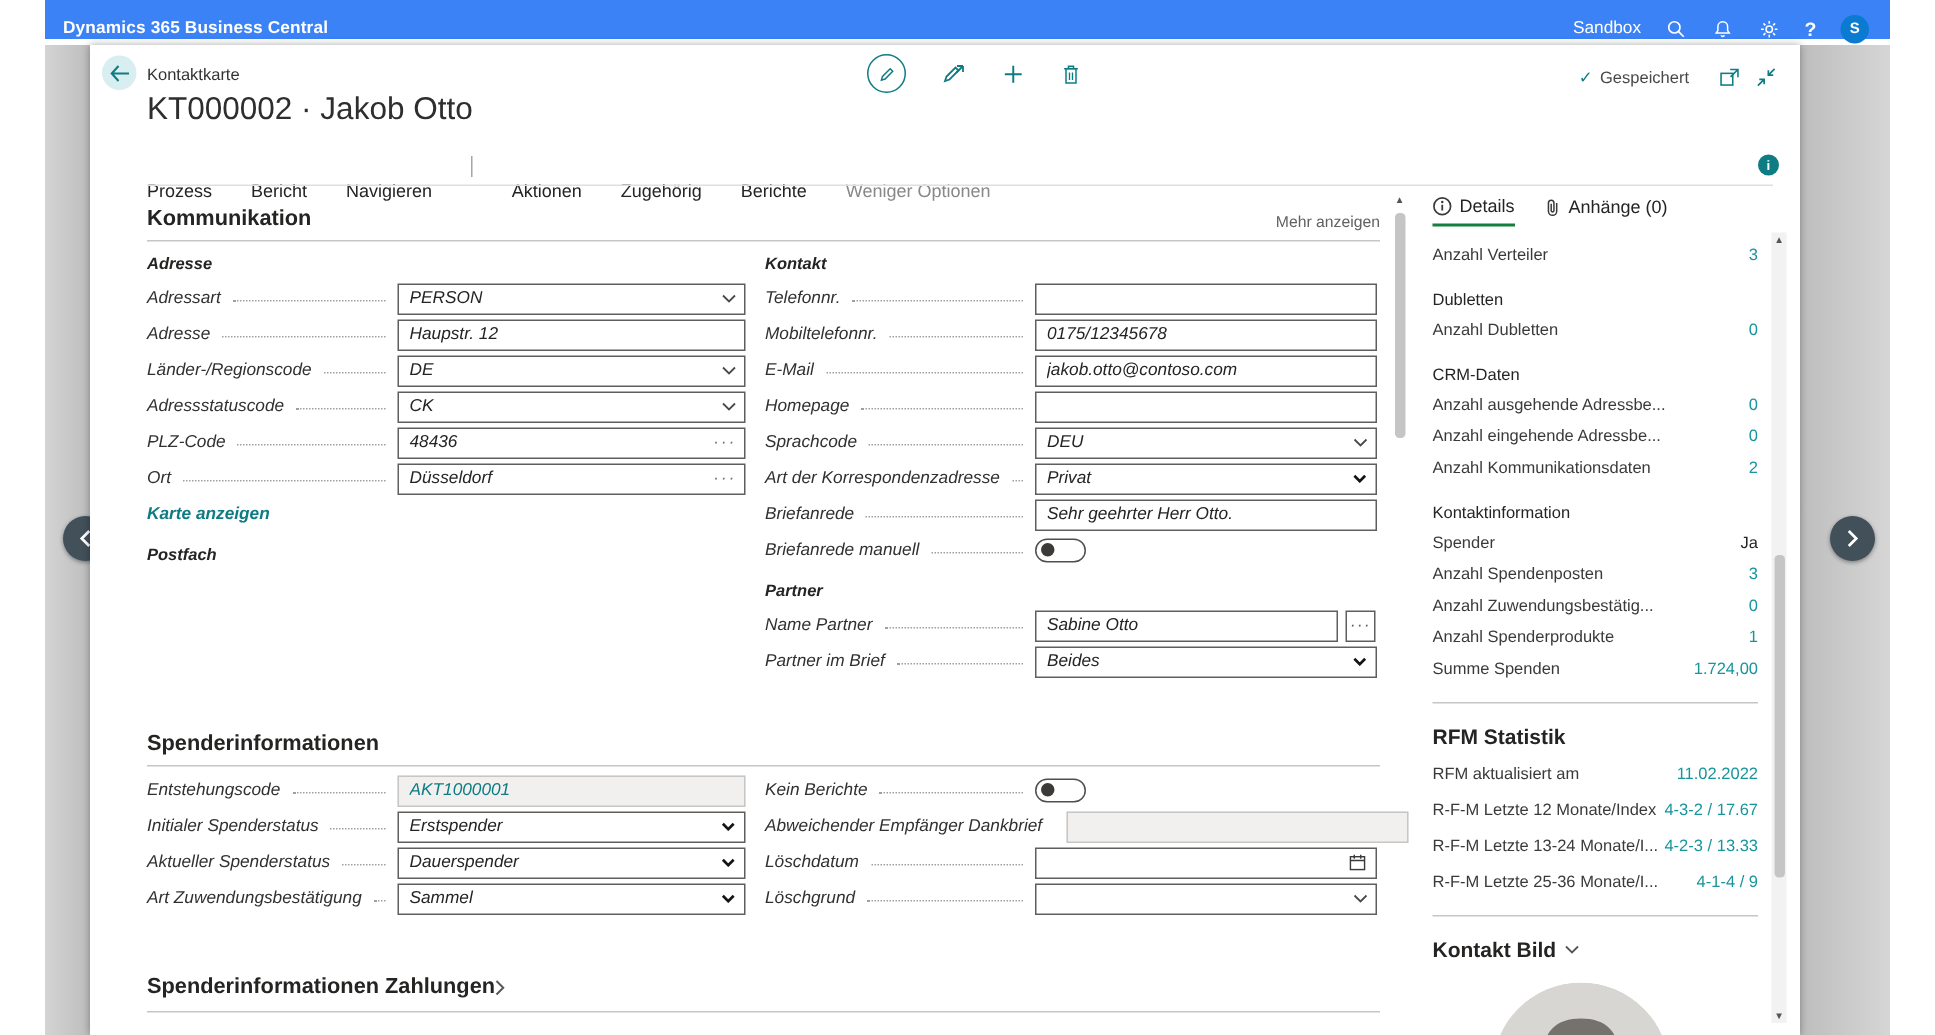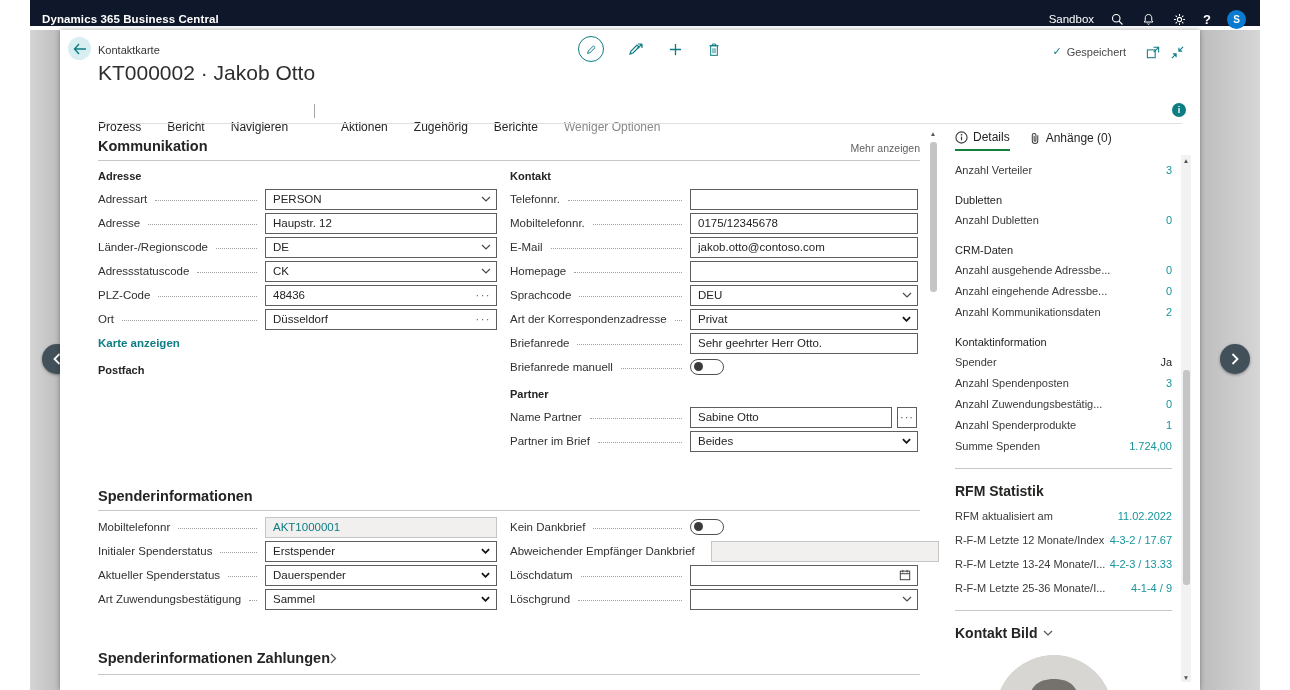--- a/index.html
+++ b/index.html
@@ -1,21 +1,21 @@
 <!DOCTYPE html>
 <html><head>
 <meta charset="utf-8">
 <style>
   * { margin:0; padding:0; box-sizing:border-box; }
   html,body { width:1290px; height:690px; background:#fff; overflow:hidden;
     font-family:"Liberation Sans","DejaVu Sans",sans-serif; }
   .app { position:absolute; left:30px; top:0; width:1230px; height:690px; }
 
   
-  .topbar { height:26px; background:#0f172a; color:#fff; display:flex; align-items:center; padding:12px 14px 0 12px; }
+  .topbar { height:26px; background:#3b82f6; color:#fff; display:flex; align-items:center; padding:12px 14px 0 12px; }
   .topbar-title { font-size:11.5px; font-weight:700; letter-spacing:.1px; }
   .topbar-right { margin-left:auto; display:flex; align-items:center; gap:16px; }
   .env { font-size:11.5px; }
   .tbicon { width:15px; height:15px; display:block; color:#fff; }
   .qmark { font-size:13px; font-weight:700; }
   .avatar { width:19px; height:19px; border-radius:50%; background:#0b7ad1; color:#fff;
     font-size:10px; font-weight:700; display:flex; align-items:center; justify-content:center; }
 
   
   .workspace { position:absolute; top:26px; left:0; width:1168px; height:664px; background:#fff; }
@@ -51,21 +51,21 @@
   .info-dot { position:absolute; left:1112px; top:73px; width:14px; height:14px; border-radius:50%;
     background:#0e7c83; color:#fff; font-size:9px; font-weight:700; display:flex; align-items:center;
     justify-content:center; cursor:pointer; }
 
   
   .section { position:absolute; left:38px; width:822px; }
   .sec-head { display:flex; justify-content:space-between; align-items:flex-end;
     border-bottom:1px solid #c8c6c4; padding-bottom:6px; }
   .sec-title { font-size:14.5px; font-weight:700; color:#252423; }
   .more-link { font-size:10.5px; color:#616161; cursor:pointer; }
-  .cols { display:flex; }
+  .cols { display:flex;font-style:italic; }
   .col-l { width:399px; }
   .col-r { margin-left:13px; width:408px; }
   .grp { height:22px; display:flex; align-items:center; font-size:11px; font-weight:700; color:#252423; margin-top:4px; }
   .frow { height:24px; display:flex; align-items:center; }
   .flabel { font-size:11.5px; color:#323130; white-space:nowrap; flex-shrink:0; }
   .leader { flex:1; margin:0 8px; border-top:1px dotted #a19f9d; align-self:center; transform:translateY(1px); }
   .slot { display:flex; align-items:center; flex-shrink:0; }
   .col-l .slot { width:232px; } .col-r .slot { width:228px; }
   .ctrl { height:21px; border:1px solid #605e5c; display:flex; align-items:center;
     padding:0 3px 0 7px; font-size:11.5px; color:#252423; background:#fff; width:100%; cursor:text; }
@@ -426,21 +426,21 @@
         </div>
       </div>
 
       <div class="section" style="top:458px;">
         <div class="sec-head">
           <span class="sec-title">Spenderinformationen</span>
         </div>
         <div class="cols">
           <div class="col-l" style="padding-top:4px;">
             <div class="frow">
-              <span class="flabel">Mobiltelefonnr</span>
+              <span class="flabel">Entstehungscode</span>
                 <span class="leader"></span>
               <div class="slot">
                   <div class="ctrl disabled entsteh">
                     <span class="val">AKT1000001</span>
                   </div>
                 </div>
             </div>
             <div class="frow">
               <span class="flabel">Initialer Spenderstatus</span>
                 <span class="leader"></span>
@@ -479,21 +479,21 @@
                       <svg width="9" height="6" viewBox="0 0 10 6">
                         <path d="M1 1l4 4 4-4" fill="none" stroke="currentColor" stroke-width="2"></path>
                       </svg>
                     </span>
                   </div>
                 </div>
             </div>
           </div>
           <div class="col-r" style="padding-top:4px;">
             <div class="frow">
-              <span class="flabel">Kein Dankbrief</span>
+              <span class="flabel">Kein Berichte</span>
                 <span class="leader"></span>
               <div class="slot">
                   <div class="toggle"></div>
                 </div>
             </div>
             <div class="frow">
               <span class="flabel">Abweichender Empfänger Dankbrief</span>
                 <span class="leader"></span>
               <div class="slot">
                   <div class="ctrl disabled">

